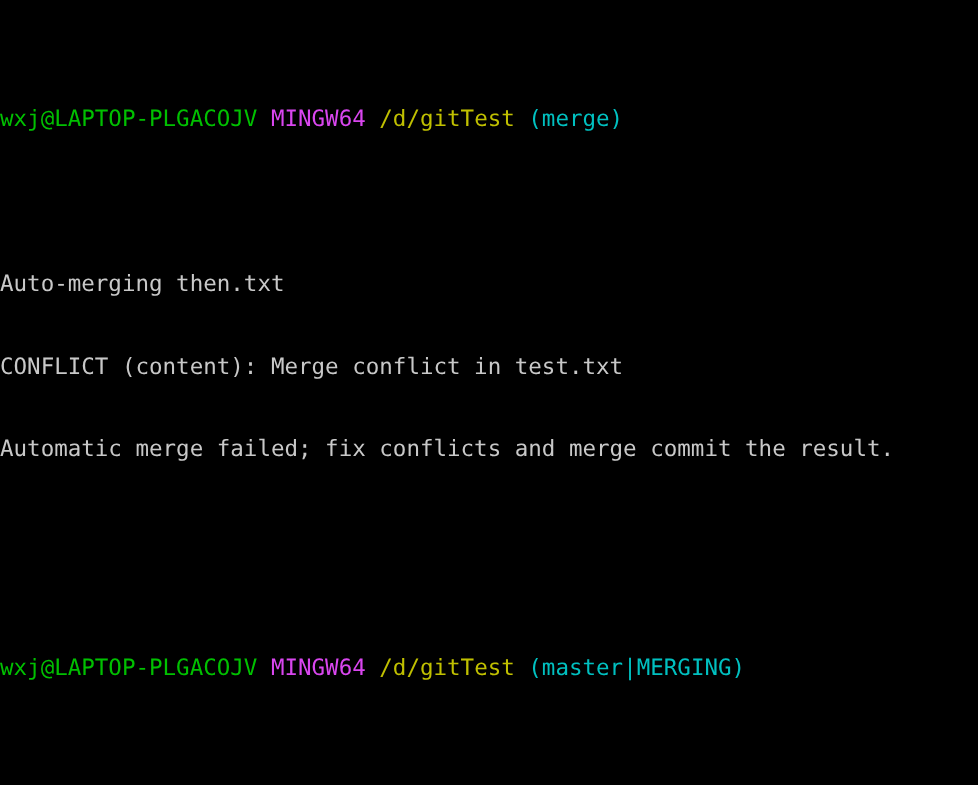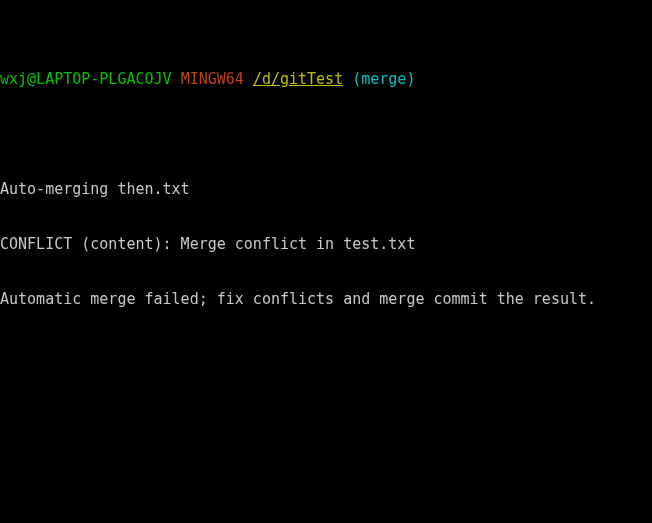--- a/index.html
+++ b/index.html
@@ -33,42 +33,43 @@
     color: #c8c8c8;
   }
   .line {
     height: 18.3px;
     white-space: pre;
     font-size: 15px;
     line-height: 18.3px;
   }
   .seg { white-space: pre; text-align: center; }
   .c-user   { color: #00c000; }
-  .c-host   { color: #c2410c; }
-  .c-path   { color: #c0c000; text-decoration: underline; }
+  .c-host   { color: #d946ef; }
+  .c-path   { color: #c0c000; }
   .c-branch { color: #00c0c0; }
   .c-plain  { color: #c8c8c8; }
 </style>
 </head>
 <body>
 
 <div id="terminal">
   <div id="screen">
 
     
     <div class="line"><span class="seg c-user">wxj@LAPTOP-PLGACOJV</span><span class="seg c-plain"> </span><span class="seg c-host">MINGW64</span><span class="seg c-plain"> </span><span class="seg c-path">/d/gitTest</span><span class="seg c-plain"> </span><span class="seg c-branch">(merge)</span></div>
 
     
 
     <div class="line c-plain">Auto-merging then.txt</div>
     <div class="line c-plain">CONFLICT (content): Merge conflict in test.txt</div>
     <div class="line c-plain">Automatic merge failed; fix conflicts and merge commit the result.</div>
     <div class="line"></div>
 
     
+    <div class="line"><span class="seg c-user">wxj@LAPTOP-PLGACOJV</span><span class="seg c-plain"> </span><span class="seg c-host">MINGW64</span><span class="seg c-plain"> </span><span class="seg c-path">/d/gitTest</span><span class="seg c-plain"> </span><span class="seg c-branch">(master|MERGING)</span></div>
 
     
     
 
     
     
     
     
     
     

